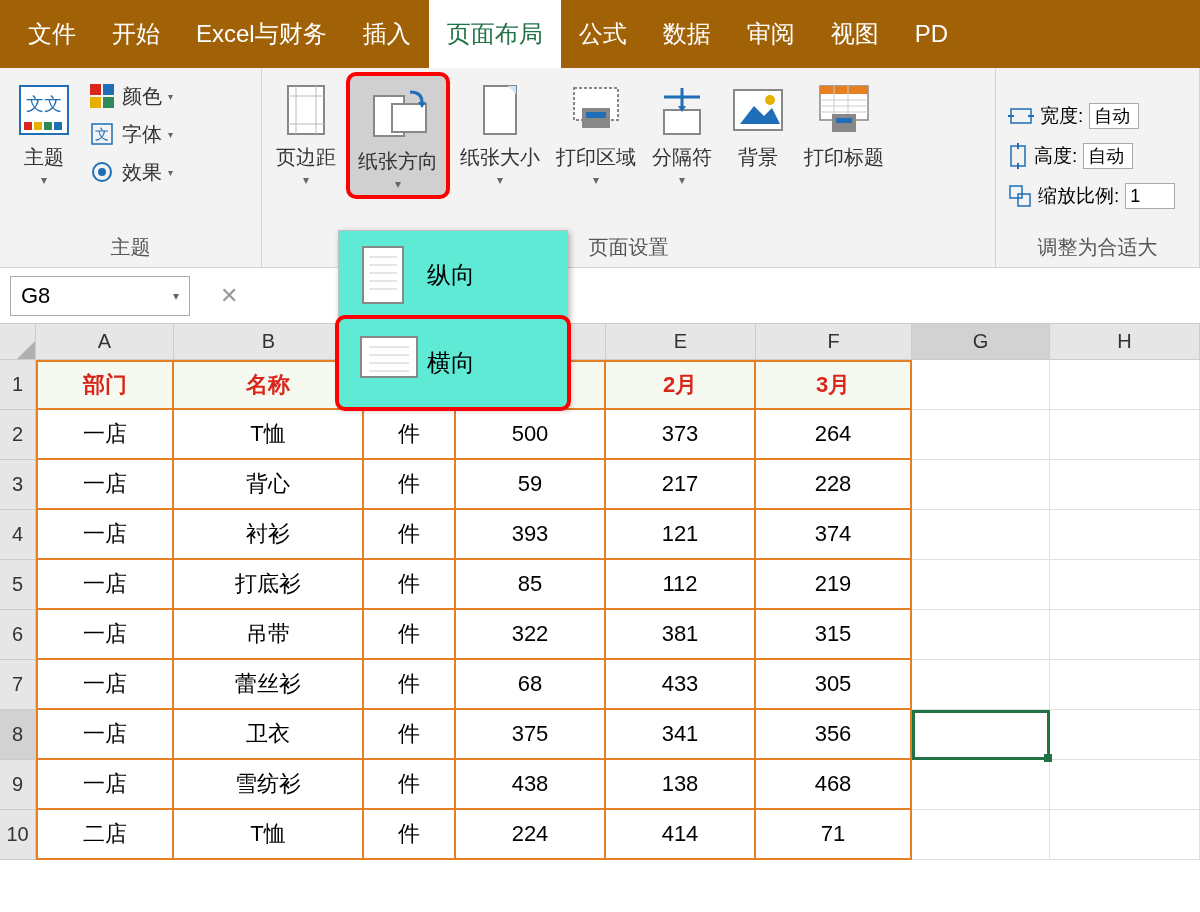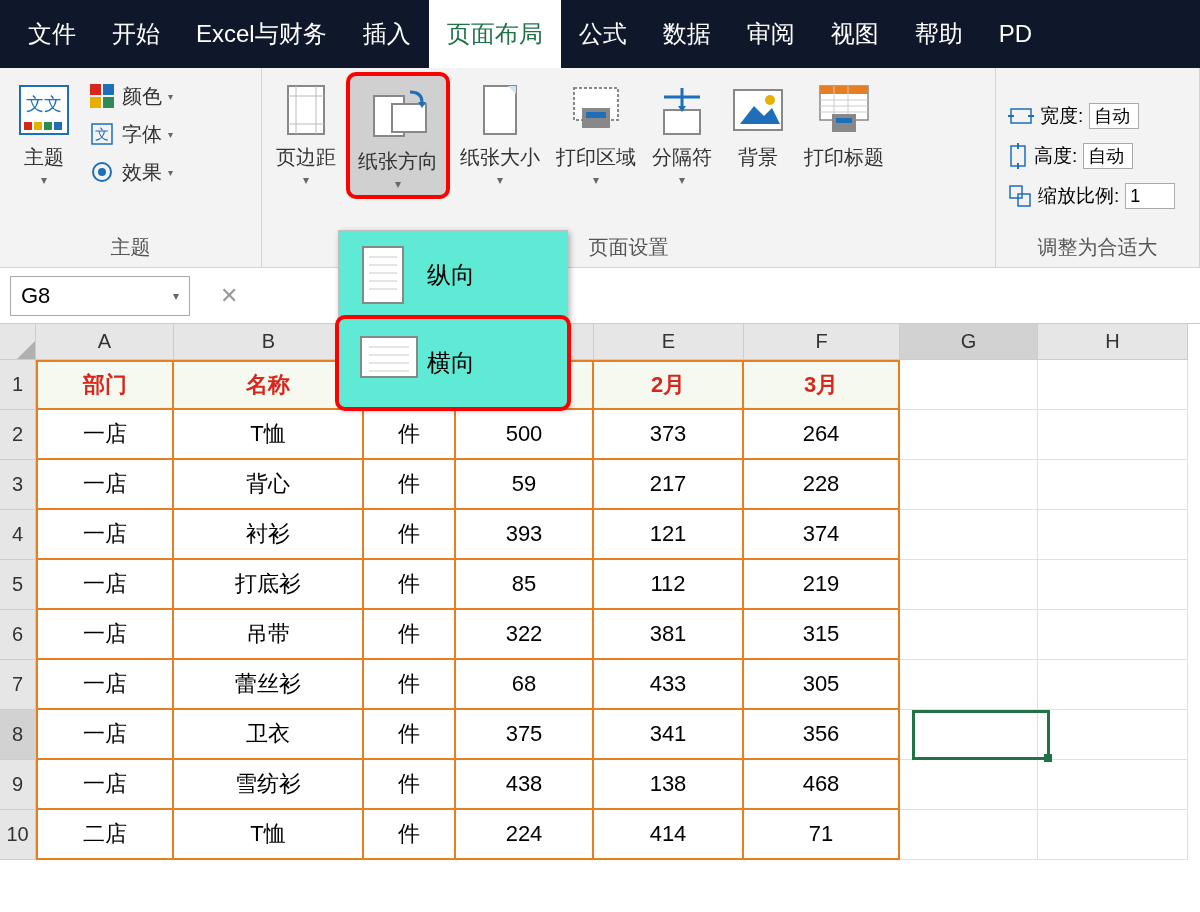--- a/index.html
+++ b/index.html
@@ -1,19 +1,19 @@
 <!DOCTYPE html>
 <html><head>
 <meta charset="utf-8">
 <style>
 * { box-sizing: border-box; margin: 0; padding: 0; }
 body { font-family: "Microsoft YaHei", sans-serif; font-size: 20px; background: #fff; overflow: hidden; width: 1200px; height: 912px; position: relative; }
 
 
-.menubar { background: #0f172a; height: 68px; display: flex; align-items: center; padding: 0 10px; }
+.menubar { background: #a16207; height: 68px; display: flex; align-items: center; padding: 0 10px; }
 .menubar .tab { color: #fff; padding: 0 18px; height: 68px; display: flex; align-items: center; font-size: 24px; cursor: pointer; white-space: nowrap; }
 .menubar .tab.active { background: #fff; color: #217346; }
 
 
 .ribbon { background: #f3f3f3; height: 200px; border-bottom: 1px solid #d4d4d4; display: flex; position: relative; }
 .ribbon-group { border-right: 1px solid #d4d4d4; display: flex; flex-direction: column; }
 .group-content { flex: 1; display: flex; align-items: flex-start; padding: 8px 6px 0 6px; }
 .group-label { text-align: center; font-size: 20px; color: #555; padding: 4px 0 6px 0; position: relative; }
 
 .big-btn { display: flex; flex-direction: column; align-items: center; padding: 4px 8px; cursor: pointer; }
@@ -60,40 +60,39 @@
 .cell.hdr.first { border-left: 2px solid #e67e22; }
 .data-row.first .cell.tbl { border-top: 2px solid #e67e22; }
 .cell.first { border-left: 2px solid #e67e22; }
 
 
 .active-cell { position: absolute; border: 3px solid #217346; pointer-events: none; }
 .active-cell::after { content:""; position:absolute; right:-5px; bottom:-5px; width:8px; height:8px; background:#217346; }
 
 
 .cA { width: 138px; } .cB { width: 190px; } .cC { width: 92px; }
-.cD { width: 138px; } .cE { width: 150px; } .cF { width: 156px; }
+.cD { width: 150px; } .cE { width: 150px; } .cF { width: 156px; }
 .cG { width: 138px; } .cH { width: 150px; }
 
 
 svg { display:block; }
 </style>
 </head>
 <body>
 
 <div class="menubar">
   <div class="tab">文件</div>
   <div class="tab">开始</div>
   <div class="tab">Excel与财务</div>
   <div class="tab">插入</div>
   <div class="tab active">页面布局</div>
   <div class="tab">公式</div>
   <div class="tab">数据</div>
   <div class="tab">审阅</div>
   <div class="tab">视图</div>
-  <div class="tab">帮助</div>
   <div class="tab">PD</div>
 </div>
 
 <div class="ribbon">
 
   <div class="ribbon-group" style="width:262px">
     <div class="group-content">
       <div class="big-btn">
         <div class="icon-lg">
           <svg width="56" height="56" viewBox="0 0 56 56">

